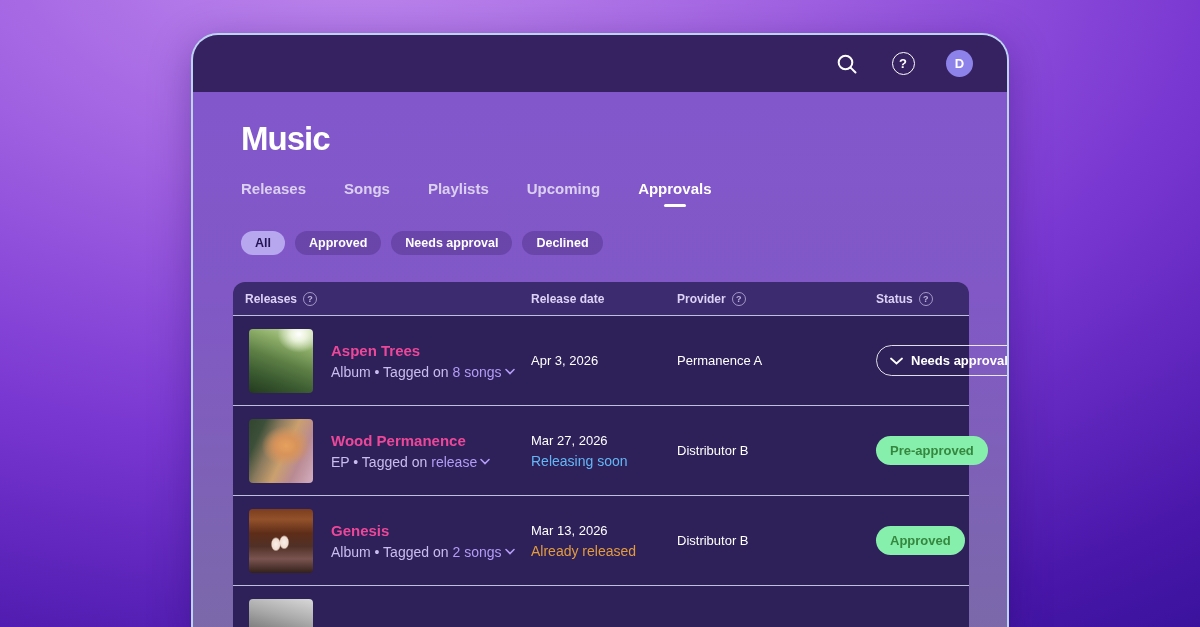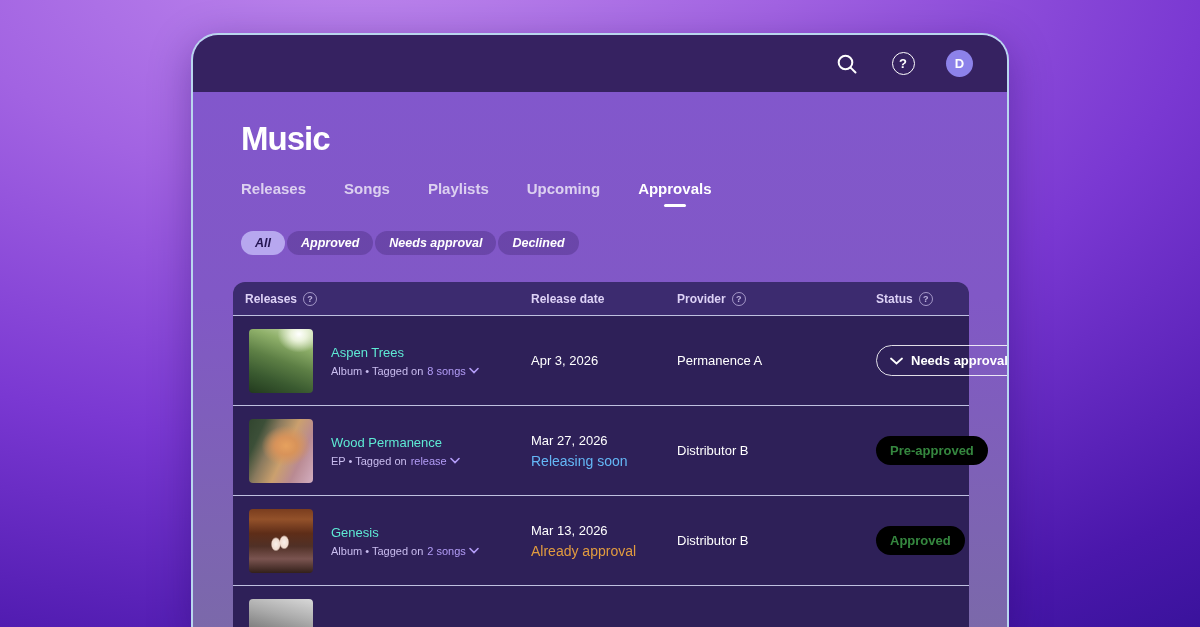--- a/index.html
+++ b/index.html
@@ -45,21 +45,21 @@
     background:linear-gradient(180deg, #8257cc 0%, #8158c6 35%, #7d64b2 75%, #7a6ba6 100%);
     padding:28px 40px 0 48px;
   }
   .page-title { color:#fff; font-size:33px; font-weight:700; letter-spacing:-1px; }
 
   .tabs { display:flex; gap:38px; margin-top:22px; }
   .tab { font-size:15px; font-weight:700; color:rgba(255,255,255,.72); cursor:pointer; text-align:center; }
   .tab.active { color:#fff; }
   .tab .underline { width:22px; height:3px; background:#fff; border-radius:2px; margin:7px auto 0; }
 
-  .chips { display:flex; gap:2px; margin-top:24px; align-items:center;font-style:italic; }
+  .chips { display:flex; gap:10px; margin-top:24px; align-items:center; }
   .chip {
     padding:5px 14px; border-radius:999px; font-size:12.5px; font-weight:600;
     background:rgba(28,10,66,.22); color:#fff; cursor:pointer; white-space:nowrap;
   }
   .chip.selected { background:#b7a7ef; color:#241552; }
 
   
   .table { margin-top:27px; margin-left:-8px; width:736px; }
   .grid { display:grid; grid-template-columns:298px 146px 199px 1fr; align-items:center; }
   .thead {
@@ -92,37 +92,37 @@
   }
   .art-3 {
     background:
       radial-gradient(7px 10px at 42% 55%, #f8f0ea 0%, #f0dcd0 55%, rgba(240,220,208,0) 72%),
       radial-gradient(7px 10px at 55% 52%, #f8f0ea 0%, #f0dcd0 55%, rgba(240,220,208,0) 72%),
       linear-gradient(180deg, #7a3d1e 0%, #93512a 16%, #5e2d18 38%, #503026 58%, #7a5450 78%, #33201a 100%);
   }
   .art-4 {
     background:linear-gradient(195deg, #d8d8d8 0%, #ababab 30%, #818181 55%, #5c5c5c 80%, #474747 100%);
   }
-  .r-title { font-size:13px; font-weight:400; color:#5eead4; }
-  .r-meta { font-size:11px; color:#c9bdef; margin-top:5px; display:flex; align-items:center; gap:4px; }
+  .r-title { font-size:15px; font-weight:700; color:#ec4899; }
+  .r-meta { font-size:14px; color:#c9bdef; margin-top:5px; display:flex; align-items:center; gap:4px; }
   .r-link { color:#b29cf6; cursor:pointer; display:inline-flex; align-items:center; gap:3px; }
   .date { font-size:13px; }
   .date-note { font-size:14px; margin-top:5px; font-weight:400; }
   .note-blue { color:#64b7f6; }
   .note-orange { color:#e29b3f; }
   .provider { font-size:13px; }
   .status-cell { display:flex; justify-content:flex-end; padding-right:16px; }
   .pill-outline {
     display:flex; align-items:center; gap:8px;
     border:1.5px solid rgba(255,255,255,.85); border-radius:999px;
     padding:7px 16px 7px 13px; font-size:13px; font-weight:700; color:#fff; cursor:pointer;
     white-space:nowrap;
   }
   .pill-green {
-    background:#000000; color:#35873f; border-radius:999px;
+    background:#86efac; color:#35873f; border-radius:999px;
     padding:7px 14px; font-size:13px; font-weight:600; cursor:pointer; white-space:nowrap;
   }
   svg { display:block; }
 </style>
 </head>
 <body>
 
 <div class="window">
 
   <div class="topbar">
@@ -245,21 +245,21 @@
                 <span>2 songs</span>
                 <svg width="10" height="7" viewBox="0 0 10 7" fill="none" stroke="#b29cf6" stroke-width="1.6" stroke-linecap="round">
                     <polyline points="1,1.5 5,5.5 9,1.5"></polyline>
                   </svg>
               </span>
             </div>
           </div>
         </div>
         <div>
           <div class="date">Mar 13, 2026</div>
-          <div class="date-note note-orange">Already approval</div>
+          <div class="date-note note-orange">Already released</div>
         </div>
         <div class="provider">Distributor B</div>
         <div class="status-cell">
           <div class="pill-green">Approved</div>
         </div>
       </div>
 
       <div class="grid row">
         <div class="release-cell">
           <div class="art art-4"></div>

